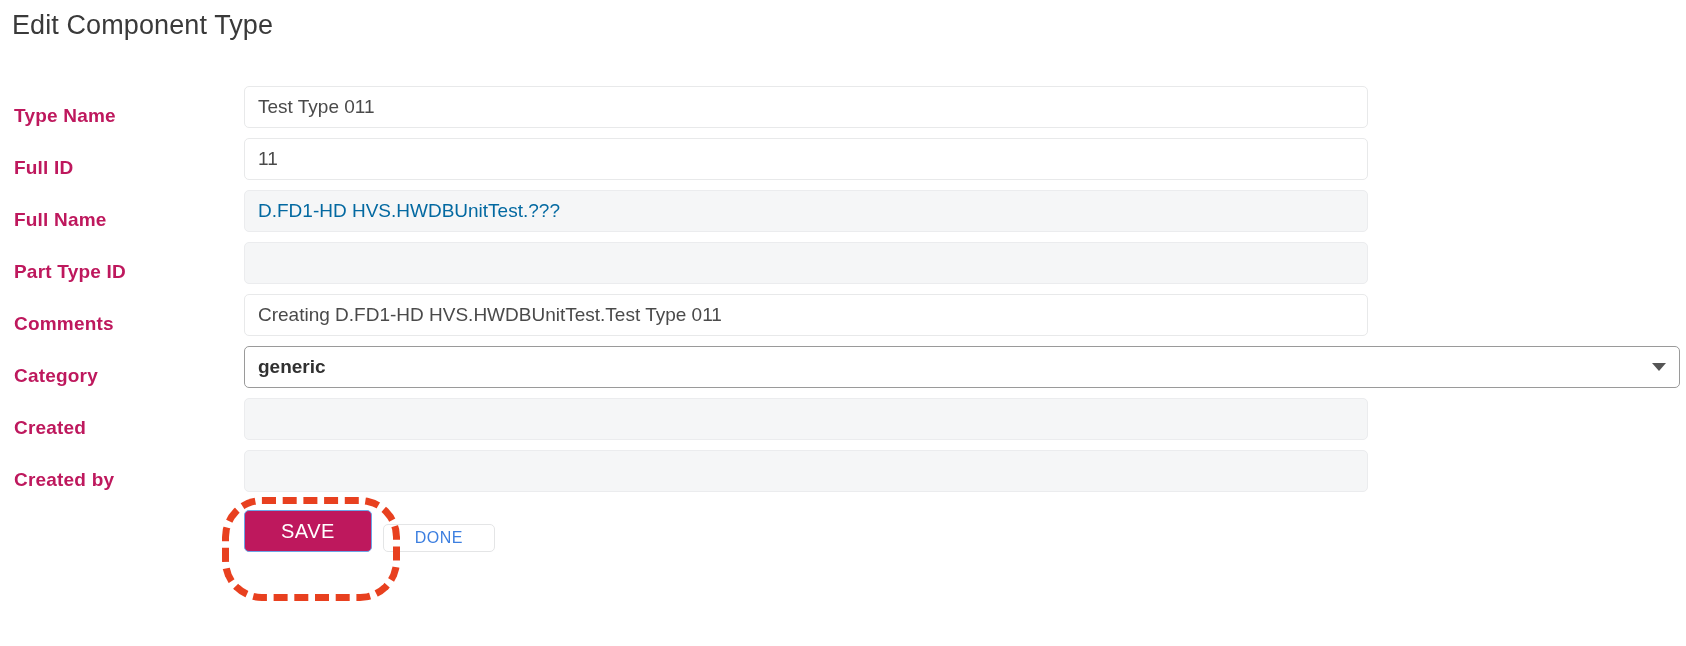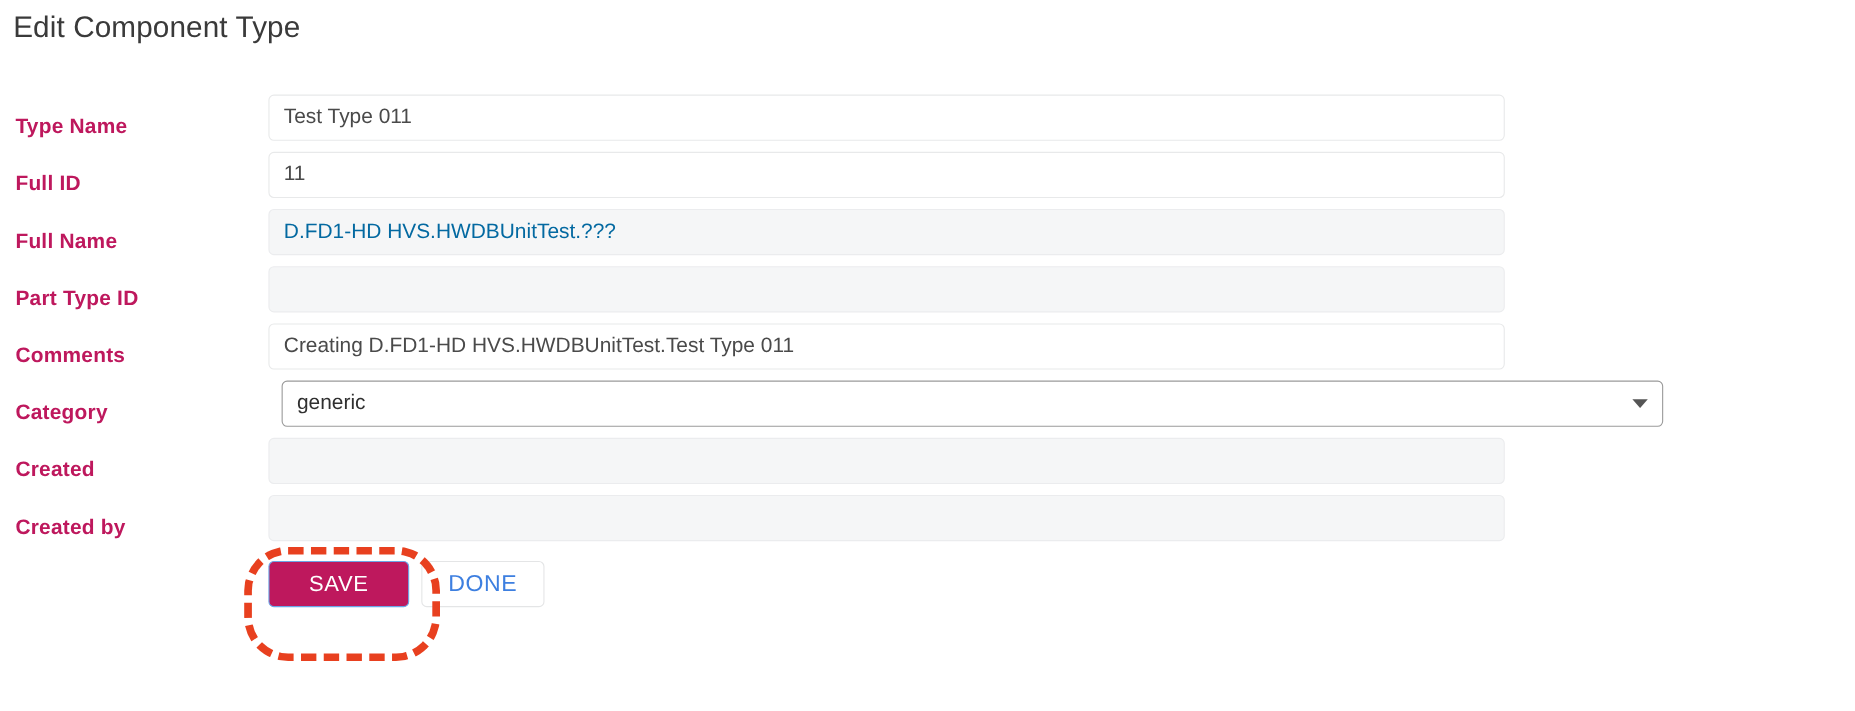--- a/index.html
+++ b/index.html
@@ -80,24 +80,25 @@
   }
 
   .text-input.readonly {
     background: #f5f6f7;
     border: 1px solid #ebecee;
     color: #0369a1;
   }
 
   .select-control {
     position: absolute;
-    left: 256px;
+    left: 244px;
     top: 0px;
-    width: 1256px;
-    height: 42px;
+    width: 1436px;
+    height: 42px;
+    font-weight: bold;
   }
 
   .select-box {
     position: relative;
     width: 100%;
     height: 42px;
     border: 1px solid #9a9a9a;
     border-radius: 5px;
     background: #ffffff;
     display: flex;
@@ -142,32 +143,33 @@
     border-radius: 5px;
     color: #ffffff;
     font-size: 20px;
     font-family: "Liberation Sans", sans-serif;
     letter-spacing: 0.5px;
     cursor: pointer;
     padding: 0 36px;
   }
 
   .btn-done {
-    height: 42px;
+    height: 28px;
     min-width: 112px;
     background: #ffffff;
     border: 1px solid #e4e5e6;
     border-radius: 5px;
     color: #3d7fe0;
-    font-size: 21px;
+    font-size: 16px;
     font-family: "Liberation Sans", sans-serif;
     letter-spacing: 0.5px;
     cursor: pointer;
     margin-left: 11px;
     padding: 0 18px;
+    margin-top: 14px;
   }
 
   
   .highlight-box {
     position: absolute;
     left: 222px;
     top: 497px;
     width: 178px;
     height: 104px;
     border: 7px dashed #e8401f;

